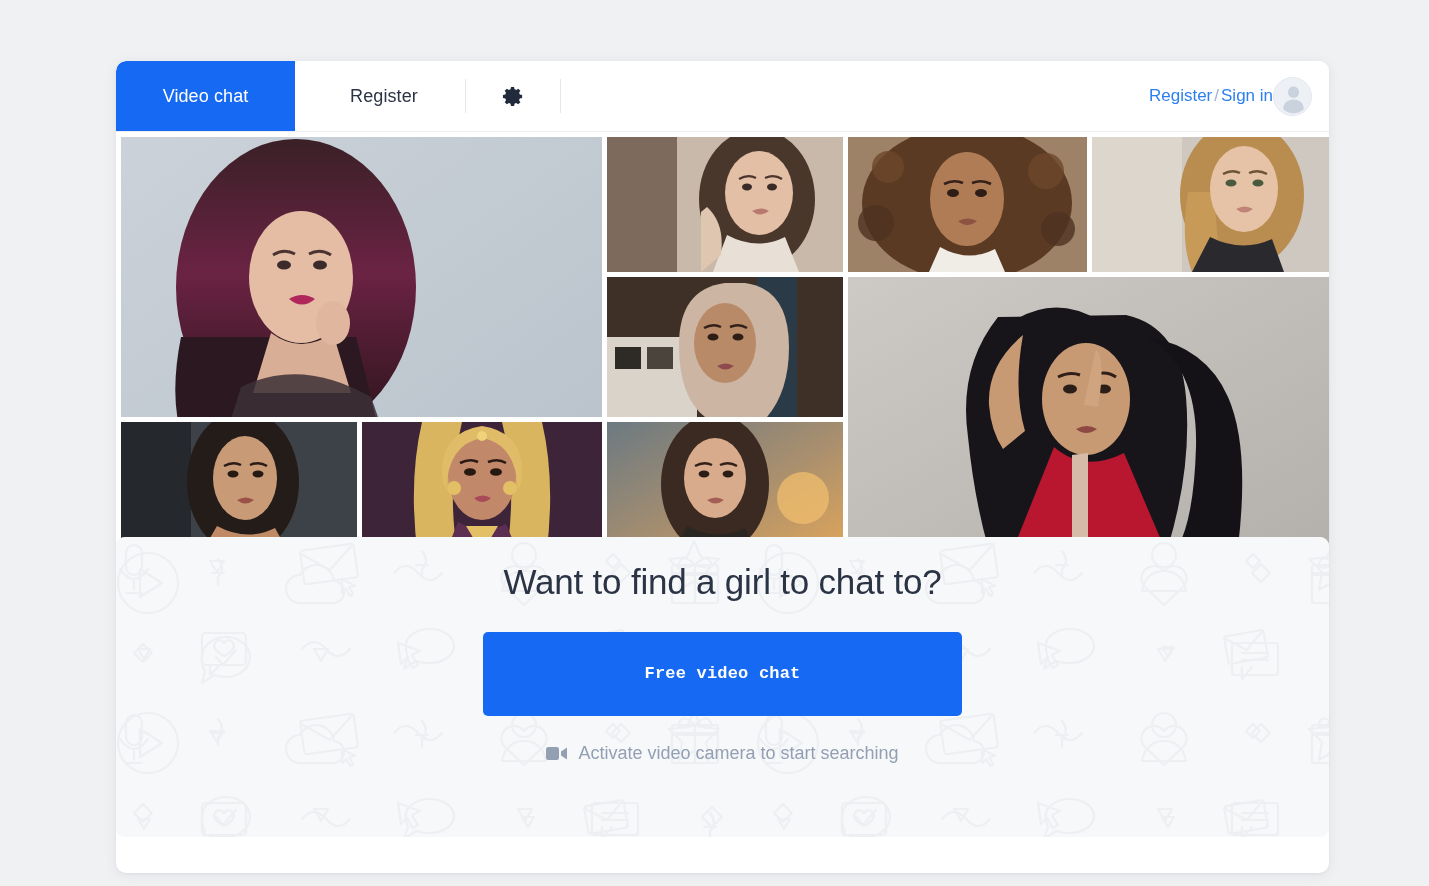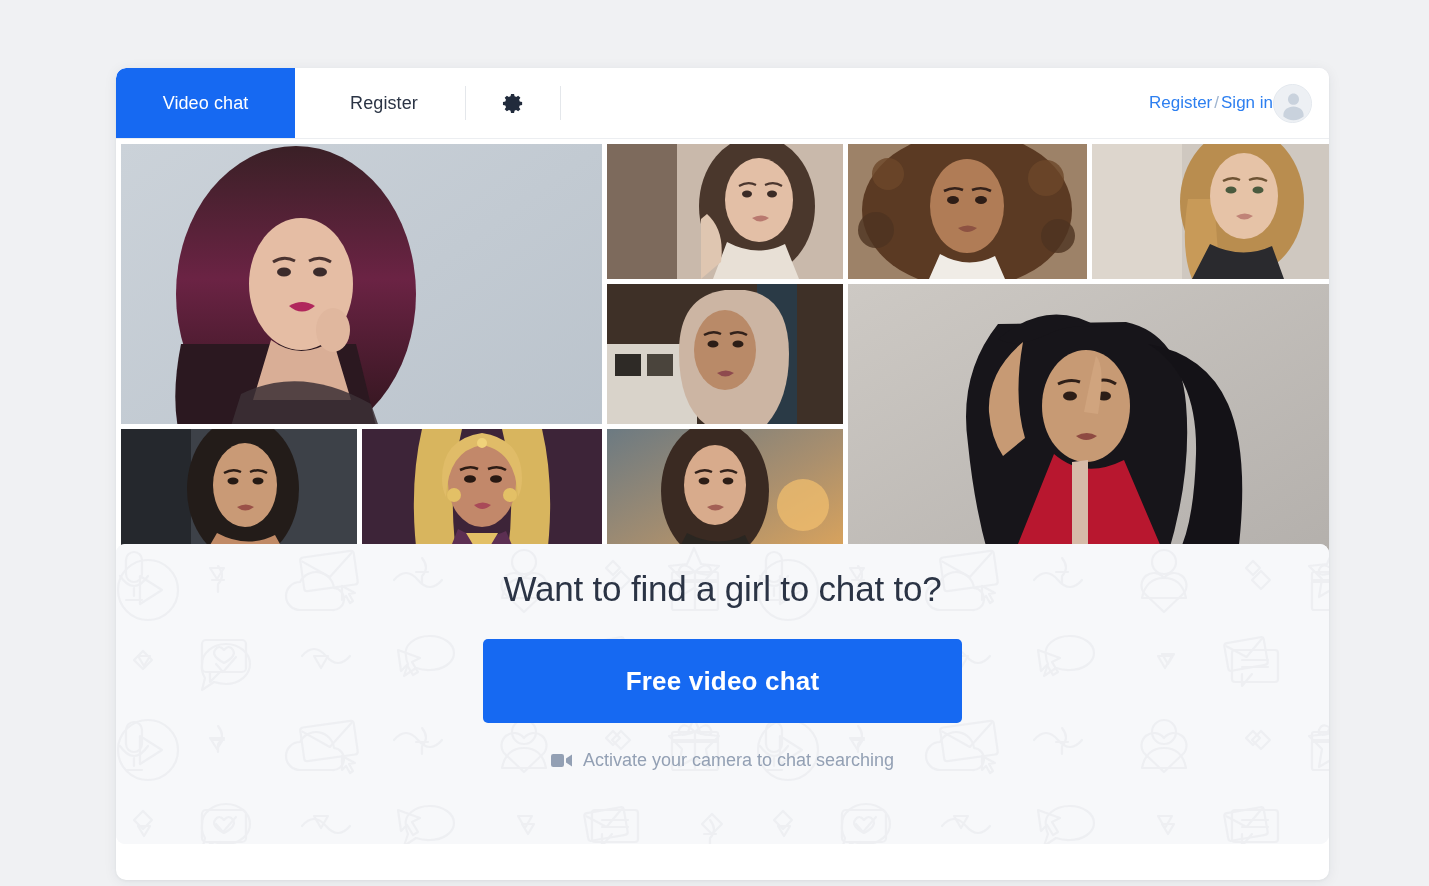--- a/index.html
+++ b/index.html
@@ -20,21 +20,21 @@
   .page {
     position: relative;
     width: 1429px;
     height: 886px;
     background: #f0f1f3;
   }
 
   .card {
     position: absolute;
     left: 116px;
-    top: 68px;
+    top: 61px;
     width: 1213px;
     height: 812px;
     background: #ffffff;
     border-radius: 10px;
     box-shadow: 0 2px 14px rgba(30, 40, 60, 0.07),
                 0 1px 3px rgba(30, 40, 60, 0.05);
     overflow: hidden;
   }
 
   
@@ -184,26 +184,26 @@
 
   .cta {
     display: inline-block;
     margin-top: 29px;
     width: 479px;
     height: 84px;
     line-height: 84px;
     border-radius: 5px;
     background: #1669f2;
     color: #ffffff;
-    font-size: 26px;
+    font-size: 17px;
     font-weight: bold;
     letter-spacing: .2px;
     border: none;
     cursor: pointer;
-    font-family: Liberation Sans, sans-serif;
+    font-family: Liberation Mono, monospace;
   }
 
   .hint {
     margin-top: 27px;
     display: flex;
     align-items: center;
     justify-content: center;
     gap: 11px;
     font-size: 18px;
     color: #93a0b4;
@@ -536,19 +536,19 @@
 
         <button class="cta">Free video chat</button>
 
         <div class="hint">
           <span>
             <svg width="21" height="15" viewBox="0 0 21 15" aria-hidden="true">
               <rect x="0" y="1" width="13" height="13" rx="2.2" fill="#93a0b4"></rect>
               <path d="M21 1.6 L15 5.4 L15 9.6 L21 13.4 Z" fill="#93a0b4"></path>
             </svg>
           </span>
-          <span>Activate your camera to chat searching</span>
+          <span>Activate video camera to start searching</span>
         </div>
       </div>
     </div>
 
   </div>
 </div>
 
 </body></html>

